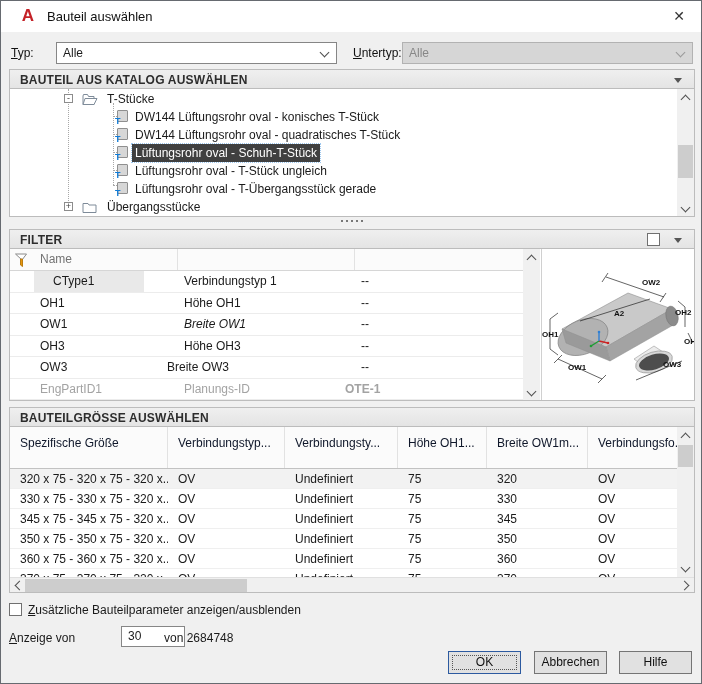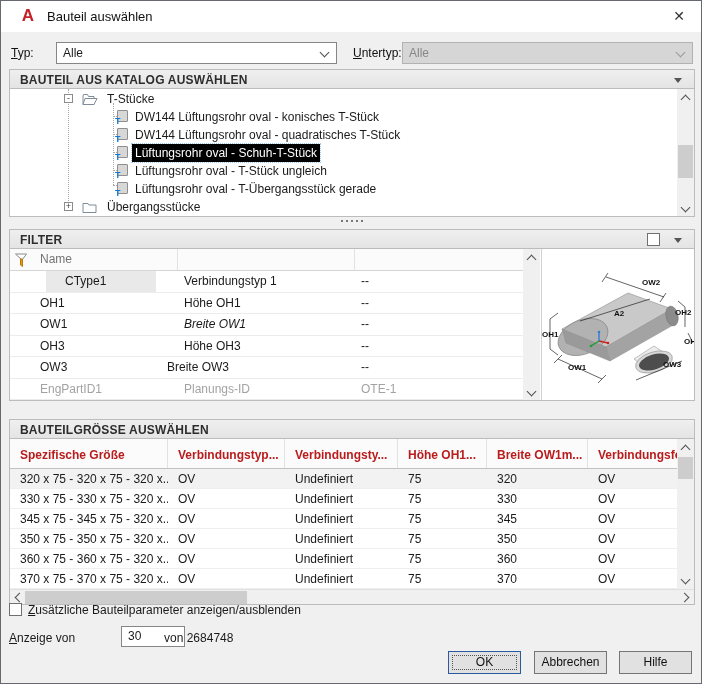--- a/index.html
+++ b/index.html
@@ -25,21 +25,21 @@
   
   .section{left:8px;width:686px;}
   .sec-header{position:relative;height:20px;background:linear-gradient(#efefef,#e4e4e4);border:1px solid #bcbcbc;font-weight:bold;color:#2d2d2d;padding:3px 0 0 10px;letter-spacing:0.2px;}
   .tri-down{position:absolute;width:0;height:0;border-left:4px solid transparent;border-right:4px solid transparent;border-top:5px solid #555;}
   .panel{position:relative;background:#fff;border:1px solid #bcbcbc;border-top:none;overflow:hidden;}
 
   
   .trow{position:absolute;left:0;height:18px;line-height:18px;white-space:nowrap;}
   .expander{position:absolute;width:9px;height:9px;border:1px solid #8c8c8c;background:#fff;font-size:9px;line-height:7px;text-align:center;color:#444;top:4px;}
   .tlabel{padding:0 3px;}
-  .tlabel.sel{background:#000000;color:#fff;outline:1px dotted #9cc7ef;}
+  .tlabel.sel{background:#404040;color:#fff;outline:1px dotted #9cc7ef;}
   .dotline-v{position:absolute;border-left:1px dotted #a8a8a8;width:0;}
   .dotline-h{position:absolute;border-top:1px dotted #a8a8a8;height:0;}
   .part-ic{position:absolute;width:12px;height:13px;top:2px;}
   .part-ic .pg{position:absolute;left:1px;top:0;width:11px;height:12px;background:#d7d7d7;border:1px solid #8f8f8f;border-radius:1px;}
   .part-ic .tt{position:absolute;left:-1px;bottom:-3px;font-size:9px;font-weight:bold;color:#0f7bd7;line-height:9px;}
   .folder-ic{position:absolute;top:3px;}
 
   
   .sbv{position:absolute;width:17px;background:#f0f0f0;}
   .sbh{position:absolute;height:15px;background:#f0f0f0;}
@@ -49,21 +49,21 @@
 
   
   .ft-headrow{position:relative;height:22px;background:#fbfbfb;border-bottom:1px solid #d6d6d6;color:#737373;}
   .ft-row{position:relative;height:21.5px;border-bottom:1px solid #ececec;}
   .ft-cell{position:absolute;top:0;height:100%;padding:3px 0 0 6px;overflow:hidden;white-space:nowrap;}
   .colsep{position:absolute;top:0;bottom:0;width:1px;background:#e2e2e2;}
   .ft-row.dis{color:#a3a3a3;}
   .cell-focus{background:#e9e9e9;}
 
   
-  .st-headrow{position:relative;height:30px;background:#fbfbfb;border-bottom:1px solid #c2c2c2;color:#b91c1c;font-weight:bold;}
+  .st-headrow{position:relative;height:42px;background:#fbfbfb;border-bottom:1px solid #c2c2c2;color:#0f172a;}
   .st-hcell{position:absolute;top:0;height:100%;padding:9px 0 0 10px;overflow:hidden;white-space:nowrap;}
   .st-row{position:relative;height:20px;border-bottom:1px solid #efefef;}
   .st-cell{position:absolute;top:0;height:100%;padding:3px 0 0 10px;overflow:hidden;white-space:nowrap;}
   .st-row.first{background:#f2f2f2;}
 
   
   .splitter{left:8px;width:686px;height:8px;display:flex;align-items:center;justify-content:center;gap:3px;}
   .dot{width:2px;height:2px;background:#777;}
 
   
@@ -210,21 +210,21 @@
                 <path d="M1.5,2 L12.5,2 L8,8 Z" fill="#fff" stroke="#8a8a8a"></path>
                 <path d="M6.5,7 L6.5,13 L8.5,14.5 L8.5,7 Z" fill="#e8960c" stroke="#b97b10"></path>
               </svg>
           </span>
           <span class="ft-cell" style="left:24px;width:144px;">Name</span>
           <span class="colsep" style="left:167px;"></span>
           <span class="colsep" style="left:344px;"></span>
         </div>
 
         <div class="ft-row">
-          <span class="ft-cell cell-focus" style="left:36px;width:110px;padding-left:19px;">CType1</span>
+          <span class="ft-cell cell-focus" style="left:24px;width:110px;padding-left:19px;">CType1</span>
           <span class="ft-cell" style="left:168px;width:177px;">Verbindungstyp 1</span>
           <span class="ft-cell" style="left:345px;width:169px;">--</span>
         </div>
         <div class="ft-row">
           <span class="ft-cell" style="left:24px;width:144px;">OH1</span>
           <span class="ft-cell" style="left:168px;width:177px;">Höhe OH1</span>
           <span class="ft-cell" style="left:345px;width:169px;">--</span>
         </div>
         <div class="ft-row">
           <span class="ft-cell" style="left:24px;width:144px;">OW1</span>
@@ -237,21 +237,21 @@
           <span class="ft-cell" style="left:345px;width:169px;">--</span>
         </div>
         <div class="ft-row">
           <span class="ft-cell" style="left:24px;width:144px;">OW3</span>
           <span class="ft-cell" style="left:151px;width:177px;">Breite OW3</span>
           <span class="ft-cell" style="left:345px;width:169px;">--</span>
         </div>
         <div class="ft-row dis">
           <span class="ft-cell" style="left:24px;width:144px;">EngPartID1</span>
           <span class="ft-cell" style="left:168px;width:177px;">Planungs-ID</span>
-          <span class="ft-cell" style="left:345px;width:169px;">OTE-1</span>
+          <span class="ft-cell" style="left:329px;width:169px;font-weight:bold;">OTE-1</span>
         </div>
         <div class="ft-row dis">
           <span class="ft-cell" style="left:24px;width:144px;">A2</span>
           <span class="ft-cell" style="left:168px;width:177px;">Winkel A2</span>
           <span class="ft-cell" style="left:345px;width:169px;">90</span>
         </div>
 
         <div class="sbv" style="right:0;top:0;height:152px;">
           <div class="sb-btn" style="top:0;">
               <span class="chev" style="left:5px;top:7px;transform:rotate(-135deg);"></span>
@@ -302,21 +302,21 @@
           <text x="133" y="66" font-size="8" font-weight="bold" fill="#111">OH2</text>
           <text x="0" y="88" font-size="8" font-weight="bold" fill="#111">OH1</text>
           <text x="26" y="121" font-size="8" font-weight="bold" fill="#111">OW1</text>
           <text x="121" y="118" font-size="8" font-weight="bold" fill="#111">OW3</text>
           <text x="142" y="95" font-size="8" font-weight="bold" fill="#111">OH3</text>
         </svg>
       </div>
     </div>
   </div>
 
-  <div class="abs section" style="top:406px;margin-top:12px;">
+  <div class="abs section" style="top:406px;">
     <div class="sec-header">
       <span>BAUTEILGRÖSSE AUSWÄHLEN</span>
     </div>
     <div class="panel" style="height:166px;">
       <div class="st-headrow">
         <span class="st-hcell" style="left:0;width:158px;">Spezifische Größe</span>
         <span class="st-hcell" style="left:158px;width:117px;">Verbindungstyp...</span>
         <span class="st-hcell" style="left:275px;width:113px;">Verbindungsty...</span>
         <span class="st-hcell" style="left:388px;width:89px;">Höhe OH1...</span>
         <span class="st-hcell" style="left:477px;width:101px;">Breite OW1m...</span>

